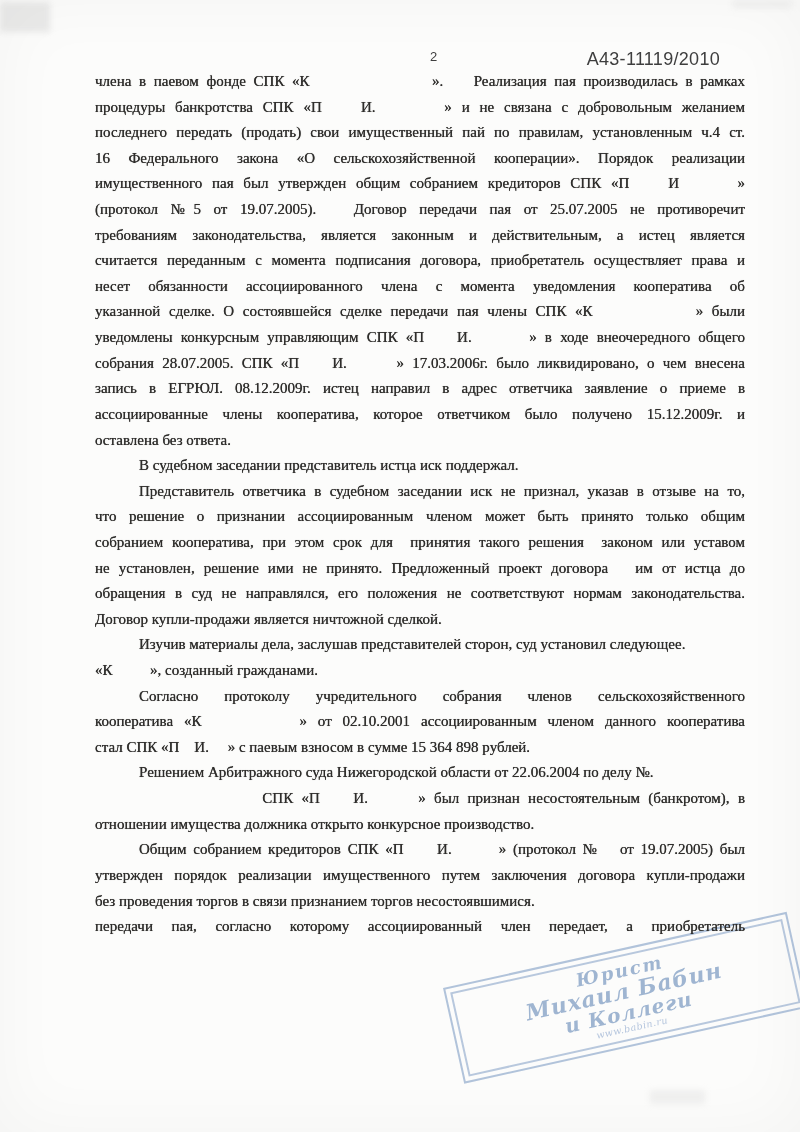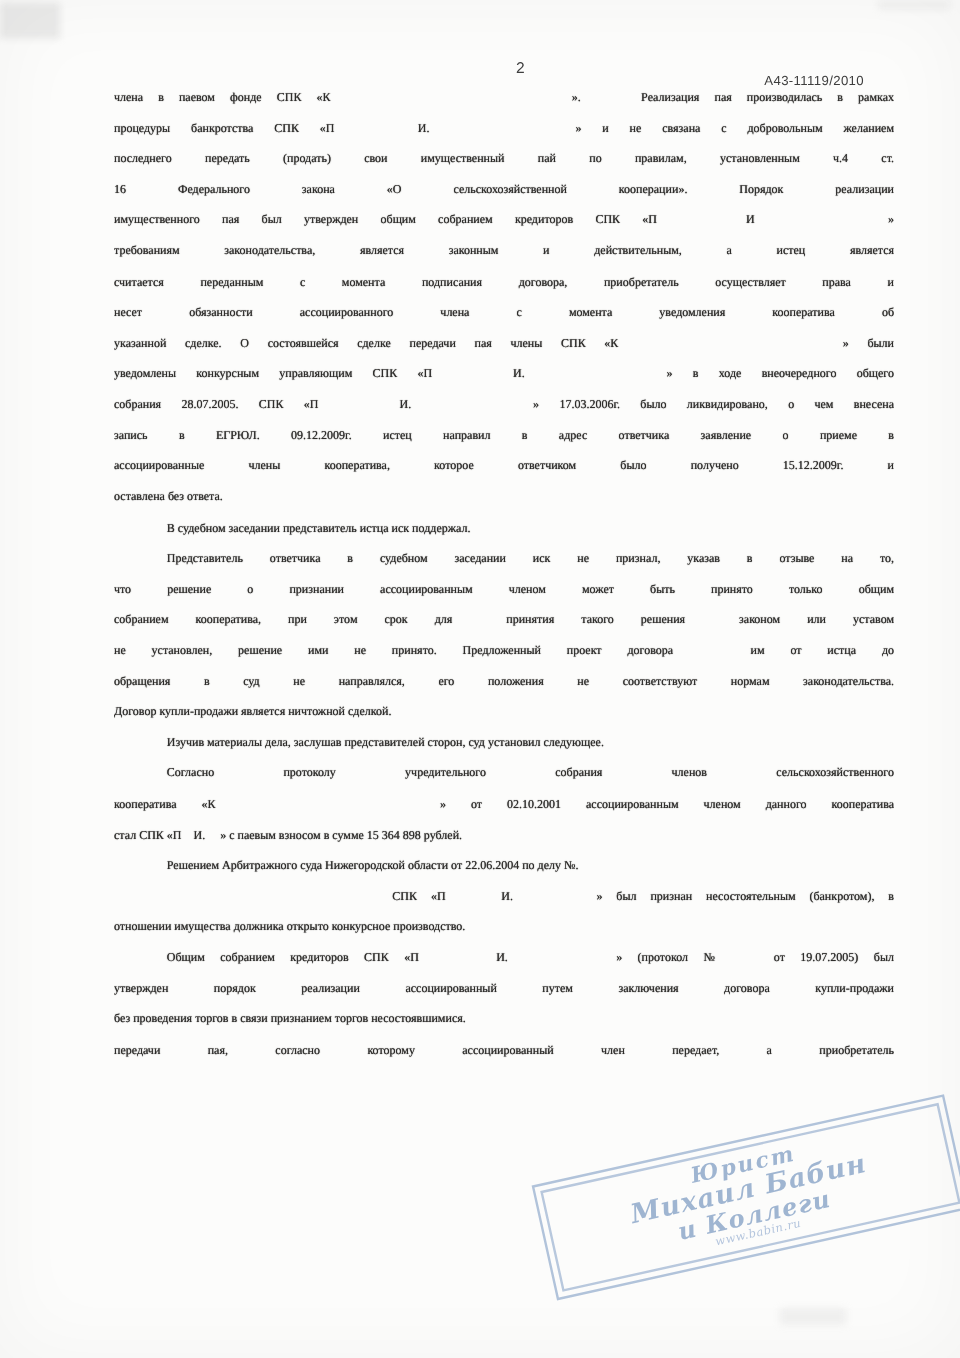--- a/index.html
+++ b/index.html
@@ -19,29 +19,29 @@
   #smudge-tl { left: 0; top: 2px; width: 50px; height: 30px; }
   #smudge-tr { right: 8px; top: 0; width: 60px; height: 8px; background: rgba(200,200,200,0.22); }
   #smudge-br { right: 95px; bottom: 28px; width: 55px; height: 14px; background: rgba(205,205,205,0.25); }
 
   #header-page-number {
     position: absolute; left: 430px; top: 49px;
     font-family: "Liberation Sans", sans-serif;
     font-size: 13px; color: #3e3e3e;
   }
   #header-case-number {
-    position: absolute; right: 80px; top: 62px;
+    position: absolute; right: 80px; top: 49px;
     font-family: "Liberation Sans", sans-serif;
-    font-size: 11px; color: #3e3e3e;
+    font-size: 18px; color: #3e3e3e;
     letter-spacing: 0.3px;
   }
 
   #text-block {
     position: absolute; left: 95px; top: 69px; width: 650px;
-    font-size: 10px;
+    font-size: 15px;
     color: #2e2d2b;
     text-shadow: 0 0 0.6px rgba(46,45,43,0.85), 0 0 1.2px rgba(46,45,43,0.28);
     z-index: 2;
   }
   .line {
     height: 25.62px;
     line-height: 25.62px;
     text-align: justify;
     text-align-last: justify;
     overflow: hidden;
@@ -99,42 +99,44 @@
       <div id="stamp-url">www.babin.ru</div>
     </div>
   </div>
 
   <div id="text-block">
       <div class="line">члена в паевом фонде СПК «К&nbsp;&nbsp;&nbsp;&nbsp;&nbsp;&nbsp;&nbsp;&nbsp;&nbsp;&nbsp;&nbsp;&nbsp;&nbsp;&nbsp;&nbsp;&nbsp;».&nbsp;&nbsp;&nbsp; Реализация пая производилась в рамках</div>
       <div class="line">процедуры банкротства СПК «П&nbsp;&nbsp;&nbsp;&nbsp;И.&nbsp;&nbsp;&nbsp;&nbsp;&nbsp;&nbsp;&nbsp;» и не связана с добровольным желанием</div>
       <div class="line">последнего передать (продать) свои имущественный пай по правилам, установленным ч.4 ст.</div>
       <div class="line">16 Федерального закона «О сельскохозяйственной кооперации». Порядок реализации</div>
       <div class="line">имущественного пая был утвержден общим собранием кредиторов СПК «П&nbsp;&nbsp;&nbsp;&nbsp;И&nbsp;&nbsp;&nbsp;&nbsp;&nbsp;&nbsp;»</div>
+      <div class="line">(протокол №5 от 19.07.2005).&nbsp;&nbsp; Договор передачи пая от 25.07.2005 не противоречит</div>
       <div class="line">требованиям законодательства, является законным и действительным, а истец является</div>
       <div class="line">считается переданным с момента подписания договора, приобретатель осуществляет права и</div>
       <div class="line">несет обязанности ассоциированного члена с момента уведомления кооператива об</div>
       <div class="line">указанной сделке. О состоявшейся сделке передачи пая члены СПК «К&nbsp;&nbsp;&nbsp;&nbsp;&nbsp;&nbsp;&nbsp;&nbsp;&nbsp;&nbsp;&nbsp;&nbsp;» были</div>
       <div class="line">уведомлены конкурсным управляющим СПК «П&nbsp;&nbsp;&nbsp;&nbsp;И.&nbsp;&nbsp;&nbsp;&nbsp;&nbsp;&nbsp;&nbsp;» в ходе внеочередного общего</div>
       <div class="line">собрания 28.07.2005. СПК «П&nbsp;&nbsp;&nbsp;&nbsp;И.&nbsp;&nbsp;&nbsp;&nbsp;&nbsp;&nbsp;» 17.03.2006г. было ликвидировано, о чем внесена</div>
-      <div class="line">запись в ЕГРЮЛ. 09.12.2009г. истец направил в адрес ответчика заявление о приеме в</div>
+      <div class="line">запись в ЕГРЮЛ. 08.12.2009г. истец направил в адрес ответчика заявление о приеме в</div>
       <div class="line">ассоциированные члены кооператива, которое ответчиком было получено 15.12.2009г. и</div>
       <div class="line noj">оставлена без ответа.</div>
       <div class="line noj ind">В судебном заседании представитель истца иск поддержал.</div>
       <div class="line ind">Представитель ответчика в судебном заседании иск не признал, указав в отзыве на то,</div>
       <div class="line">что решение о признании ассоциированным членом может быть принято только общим</div>
       <div class="line">собранием кооператива, при этом срок для&nbsp; принятия такого решения&nbsp; законом или уставом</div>
       <div class="line">не установлен, решение ими не принято. Предложенный проект договора&nbsp;&nbsp; им от истца до</div>
       <div class="line">обращения в суд не направлялся, его положения не соответствуют нормам законодательства.</div>
       <div class="line noj">Договор купли-продажи является ничтожной сделкой.</div>
       <div class="line noj ind">Изучив материалы дела, заслушав представителей сторон, суд установил следующее.</div>
+      <div class="line noj">«К&nbsp;&nbsp;&nbsp;&nbsp;&nbsp;&nbsp;&nbsp;&nbsp;&nbsp;&nbsp;», созданный гражданами.</div>
       <div class="line ind">Согласно протоколу учредительного собрания членов сельскохозяйственного</div>
       <div class="line">кооператива «К&nbsp;&nbsp;&nbsp;&nbsp;&nbsp;&nbsp;&nbsp;&nbsp;&nbsp;» от 02.10.2001 ассоциированным членом данного кооператива</div>
       <div class="line noj">стал СПК «П&nbsp;&nbsp;&nbsp;&nbsp;И.&nbsp;&nbsp;&nbsp;&nbsp;&nbsp;» с паевым взносом в сумме 15 364 898 рублей.</div>
       <div class="line noj ind">Решением Арбитражного суда Нижегородской области от 22.06.2004 по делу №.</div>
       <div class="line">&nbsp;&nbsp;&nbsp;&nbsp;&nbsp;&nbsp;&nbsp;&nbsp;&nbsp;&nbsp;&nbsp;&nbsp;&nbsp;&nbsp;&nbsp;&nbsp;&nbsp;&nbsp;&nbsp;&nbsp;СПК «П&nbsp;&nbsp;&nbsp;&nbsp;И.&nbsp;&nbsp;&nbsp;&nbsp;&nbsp;&nbsp;» был признан несостоятельным (банкротом), в</div>
       <div class="line noj">отношении имущества должника открыто конкурсное производство.</div>
       <div class="line ind">Общим собранием кредиторов СПК «П&nbsp;&nbsp;&nbsp;&nbsp;&nbsp;И.&nbsp;&nbsp;&nbsp;&nbsp;&nbsp;&nbsp;&nbsp;» (протокол №&nbsp;&nbsp; от 19.07.2005) был</div>
-      <div class="line">утвержден порядок реализации ассоциированный путем заключения договора купли-продажи</div>
+      <div class="line">утвержден порядок реализации имущественного путем заключения договора купли-продажи</div>
       <div class="line noj">без проведения торгов в связи признанием торгов несостоявшимися.</div>
       <div class="line">передачи пая, согласно которому ассоциированный член передает, а приобретатель</div>
     </div>
 
 </div>
 
 </body></html>

